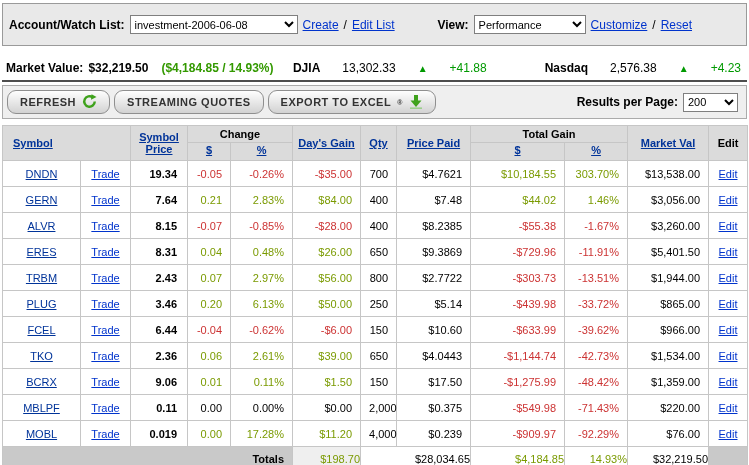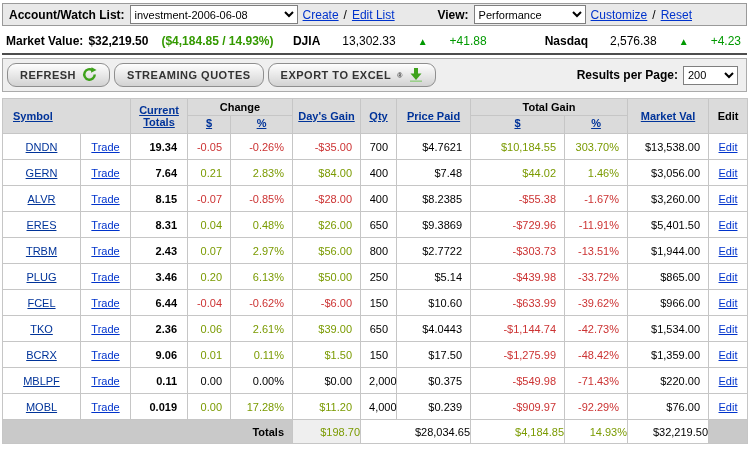--- a/index.html
+++ b/index.html
@@ -1,33 +1,33 @@
 <!DOCTYPE html>
 <html><head>
 <meta charset="utf-8">
 <style>
   * { margin:0; padding:0; box-sizing:border-box; }
   html,body { width:749px; height:465px; background:#fff; overflow:hidden;
     font-family:"Liberation Sans", sans-serif; font-size:12px; color:#000; }
   .wrap { padding:3px 2px 0 2px; }
 
   
-  .bar1 { height:23px; background:#E9E9E9; border:1px solid #9A9A9A;
+  .bar1 { height:43px; background:#E9E9E9; border:1px solid #9A9A9A;
     display:flex; align-items:center; justify-content:space-between; padding:0 6px; }
   .grp { display:flex; align-items:center; gap:5px; }
   .blbl { font-weight:bold; font-size:12px; }
   select { font-family:"Liberation Sans", sans-serif; font-size:11px; height:19px;
     border:1px solid #7F7F7F; background:#fff; }
   a.lnk { color:#0033CC; text-decoration:underline; font-size:12px; cursor:pointer; }
   .slash { color:#000; }
   .bar1-right { margin-right:48px; }
 
   
   .bar2 { height:26px; display:flex; align-items:center; justify-content:space-between;
-    padding:0 6px 0 4px; border-bottom:2px solid #4D4D4D; margin-top:3px; }
+    padding:0 6px 0 4px; border-bottom:2px solid #4D4D4D; margin-top:10px; }
   .mv-label,.mv-value { font-weight:bold; font-size:12px; }
   .mv-gain { font-weight:bold; color:#339900; margin-left:8px; }
   .idx { display:flex; align-items:center; gap:22px; }
   .idx-name { font-weight:bold; }
   .idx-chg { color:#009900; }
   .tri { color:#009900; font-size:10px; }
   .idx-sep { width:14px; }
 
   
   .bar3 { height:34px; background:#EFEFEF; border:1px solid #ABABAB; margin-top:3px;
@@ -158,21 +158,21 @@
       <col style="width:36px">
         <col style="width:74px">
         <col style="width:94px">
       <col style="width:63px">
         <col style="width:81px">
         <col style="width:39px">
     </colgroup>
     <thead>
       <tr>
         <th class="h-symbol" rowspan="2" colspan="2"><span class="hlink">Symbol</span></th>
-        <th rowspan="2"><span class="hlink">Current Totals</span></th>
+        <th rowspan="2"><span class="hlink">Symbol Price</span></th>
         <th colspan="2"><span class="hplain">Change</span></th>
         <th rowspan="2"><span class="hlink">Day's Gain</span></th>
         <th rowspan="2"><span class="hlink">Qty</span></th>
         <th rowspan="2"><span class="hlink">Price Paid</span></th>
         <th colspan="2"><span class="hplain">Total Gain</span></th>
         <th rowspan="2"><span class="hlink">Market Val</span></th>
         <th rowspan="2"><span class="hplain">Edit</span></th>
       </tr>
       <tr class="subhead">
         <th><span class="hlink">$</span></th>

